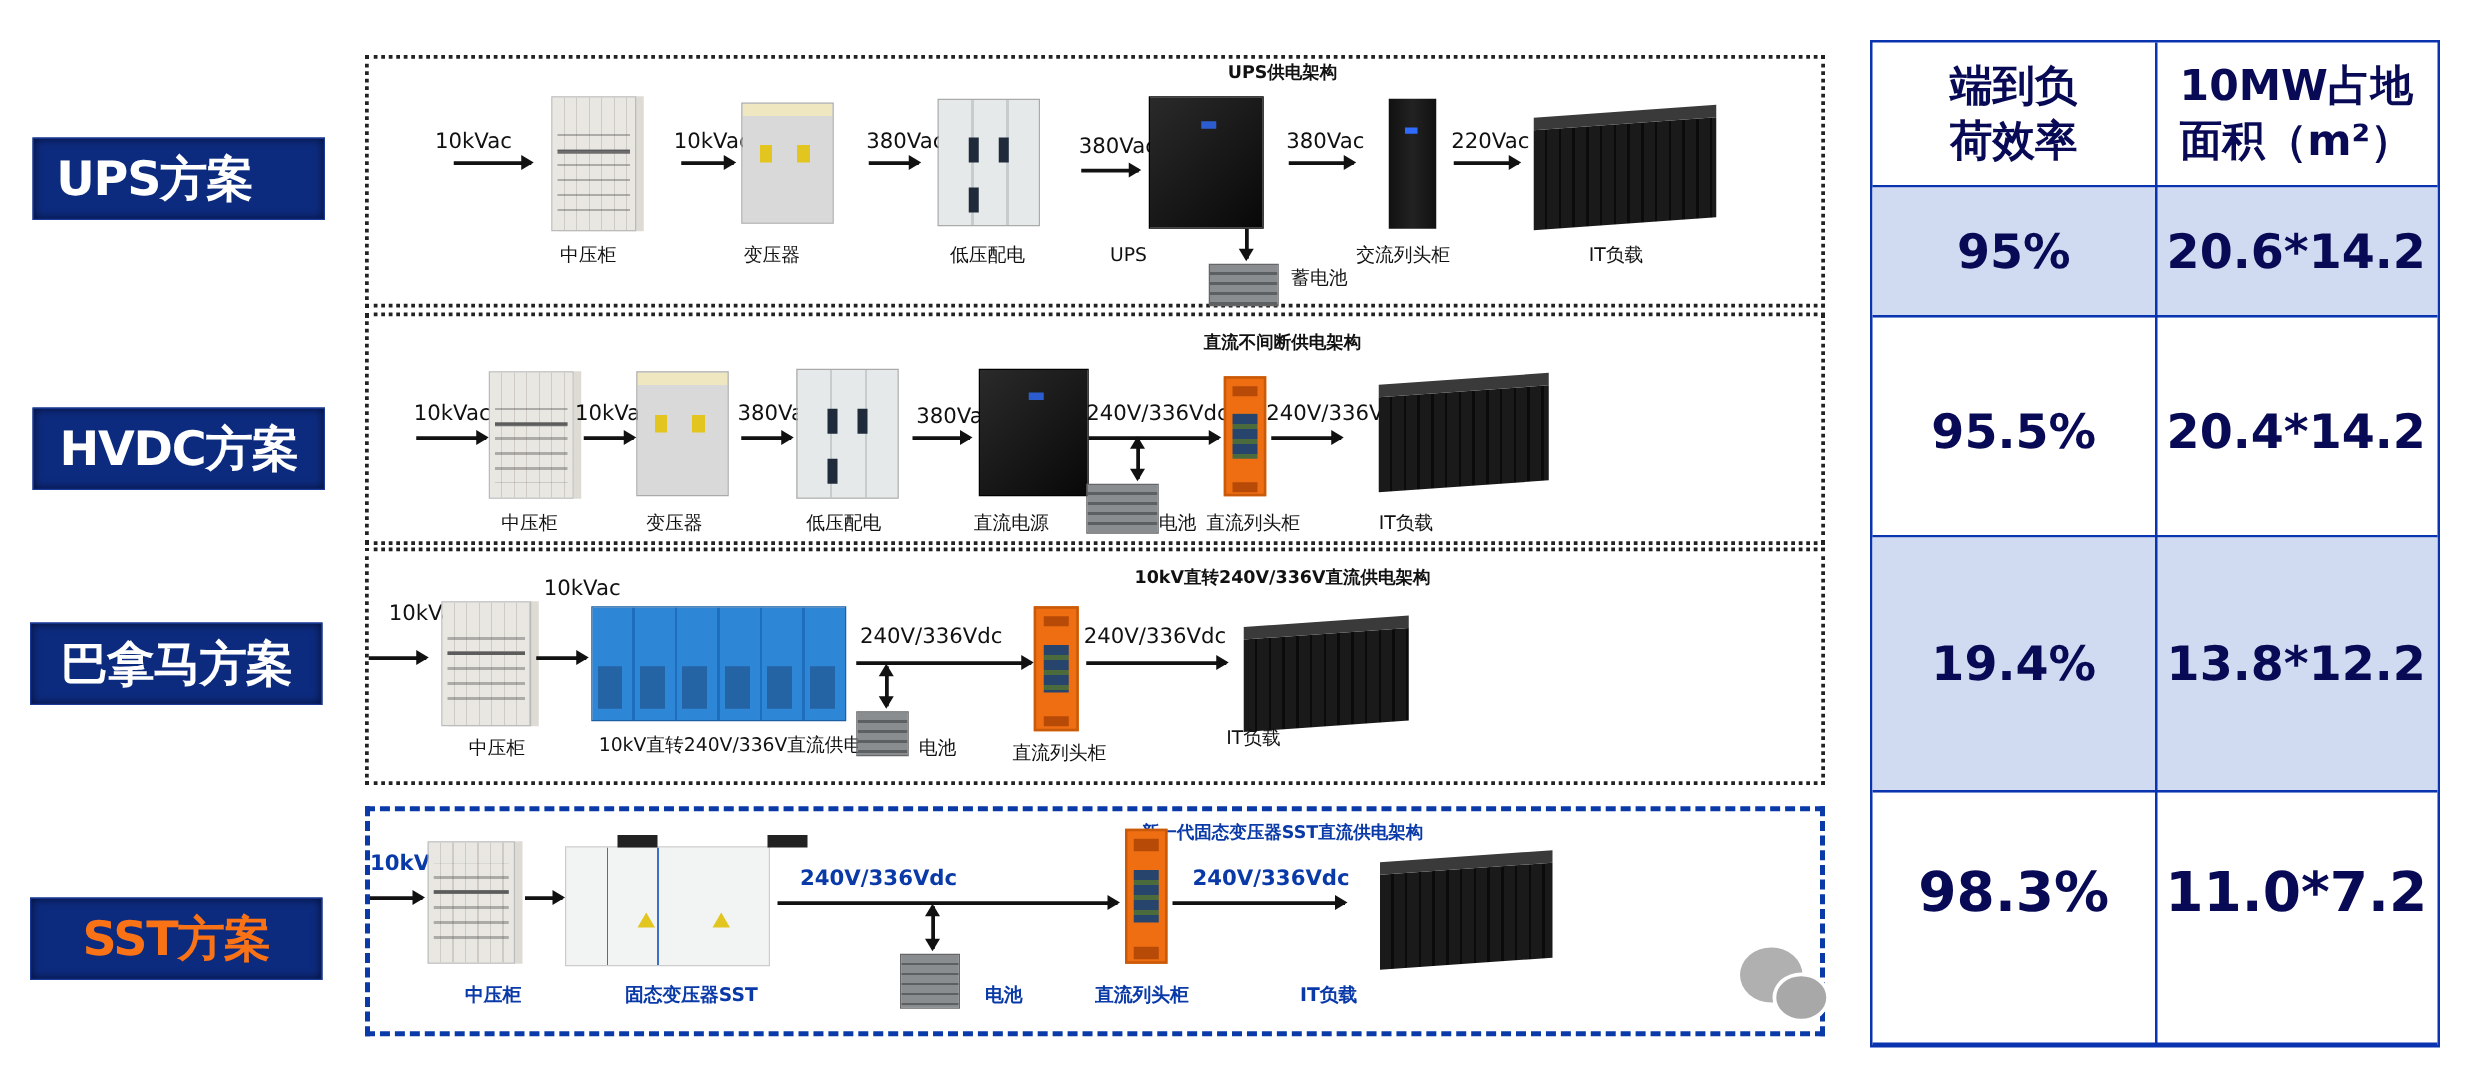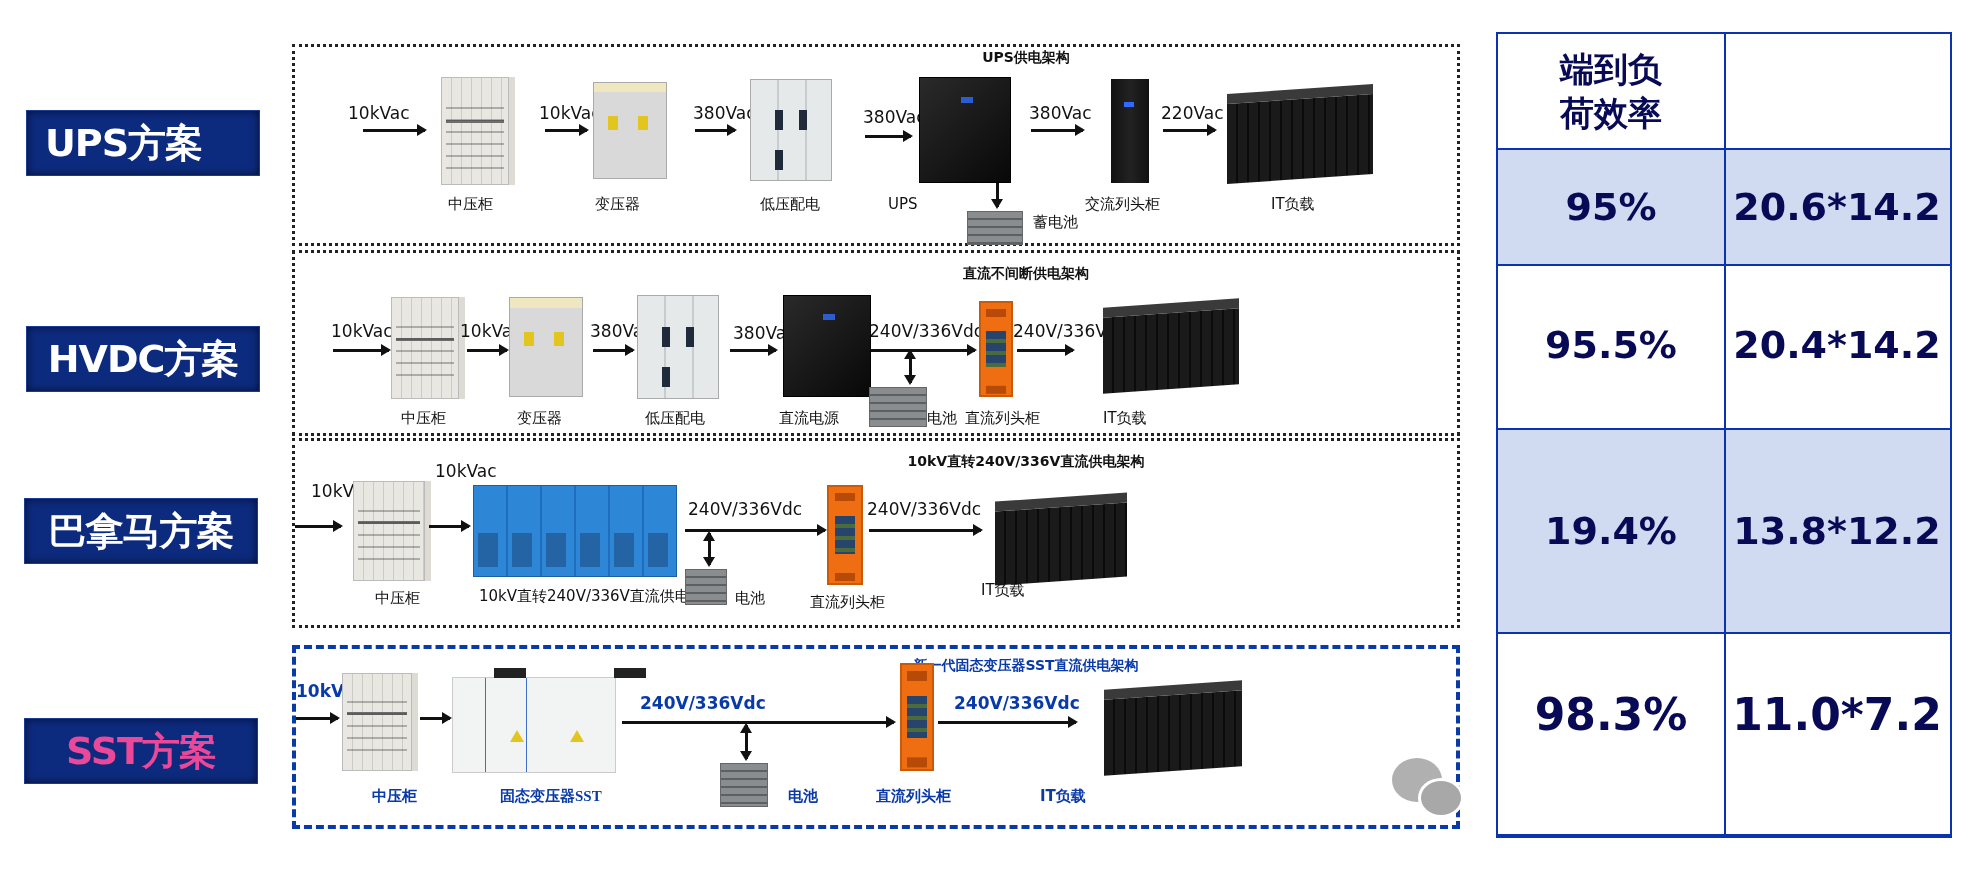--- a/index.html
+++ b/index.html
@@ -10,21 +10,21 @@
   .scheme-label {
     position: absolute; left: 26px; width: 234px; height: 66px;
     background: #0d2b7e;
     box-shadow: inset 0 0 8px rgba(0,0,20,0.7);
     border: 1px solid #1a3a95;
     display: flex; align-items: center; justify-content: flex-start;
     padding-left: 18px;
     color: #ffffff; font-weight: bold; font-size: 38px; letter-spacing: -1px;
   }
   .scheme-label.centered { justify-content: center; padding-left: 0; }
-  .scheme-label.accent { color: #ec4899; }
+  .scheme-label.accent { color: #f97316; }
 
   
   .panel {
     position: absolute; left: 292px; width: 1168px;
     border: 3px dotted #222;
     background: #fff;
   }
   .panel.sst { border: 4px dashed #0a3aa8; }
   .panel-title {
     position: absolute; top: 2px; left: 0; right: 0; text-align: center;
@@ -270,21 +270,21 @@
 <div class="panel sst" style="top:645px; height:184px;">
   <div class="panel-title" style="left:300px; top:8px;">新一代固态变压器SST直流供电架构</div>
 
   <span class="volt" style="left:0px; top:32px;">10kVac</span>
   <div class="arrow" style="left:0px; top:68px; width:42px;"></div>
   <div class="eq eq-mv" style="left:46px; top:24px; width:70px; height:98px;"></div>
   <span class="node-label" style="left:76px; top:138px;">中压柜</span>
 
   <div class="arrow" style="left:124px; top:68px; width:30px;"></div>
   <div class="eq eq-sst" style="left:156px; top:28px; width:164px; height:96px;"></div>
-  <span class="node-label" style="left:204px; top:138px;font-family:Liberation Serif, serif;">固态变压器SST</span>
+  <span class="node-label" style="left:204px; top:138px;">固态变压器SST</span>
 
   <span class="volt" style="left:344px; top:44px;">240V/336Vdc</span>
   <div class="arrow" style="left:326px; top:72px; width:272px;"></div>
   <div class="varrow both" style="left:449px; top:76px; height:34px;"></div>
   <div class="eq eq-battery" style="left:424px; top:114px; width:48px; height:44px;"></div>
   <span class="node-label" style="left:492px; top:138px;">电池</span>
 
   <div class="eq eq-dcpdu" style="left:604px; top:14px; width:34px; height:108px; --h:108px;"></div>
   <span class="node-label" style="left:580px; top:138px;">直流列头柜</span>
 
@@ -295,22 +295,28 @@
 </div>
 
 <div class="cmp-table">
   <div class="cmp-row" style="top:0; height:116px;">
     <div class="cmp-cell head">
       <div>
           <div>端到负</div>
           <div>荷效率</div>
         </div>
     </div>
-  </div>
-  <div class="cmp-row shade" style="top:116px; height:116px;">
+    <div class="cmp-cell head">
+      <div>
+          <div>10MW占地</div>
+          <div>面积（m²）</div>
+        </div>
+    </div>
+  </div>
+  <div class="cmp-row shade" style="top:116px; height:104px;">
     <div class="cmp-cell">95%</div>
     <div class="cmp-cell">20.6*14.2</div>
   </div>
   <div class="cmp-row" style="top:228px; height:168px;">
     <div class="cmp-cell">95.5%</div>
     <div class="cmp-cell">20.4*14.2</div>
   </div>
   <div class="cmp-row shade" style="top:396px; height:204px;">
     <div class="cmp-cell">19.4%</div>
     <div class="cmp-cell">13.8*12.2</div>

